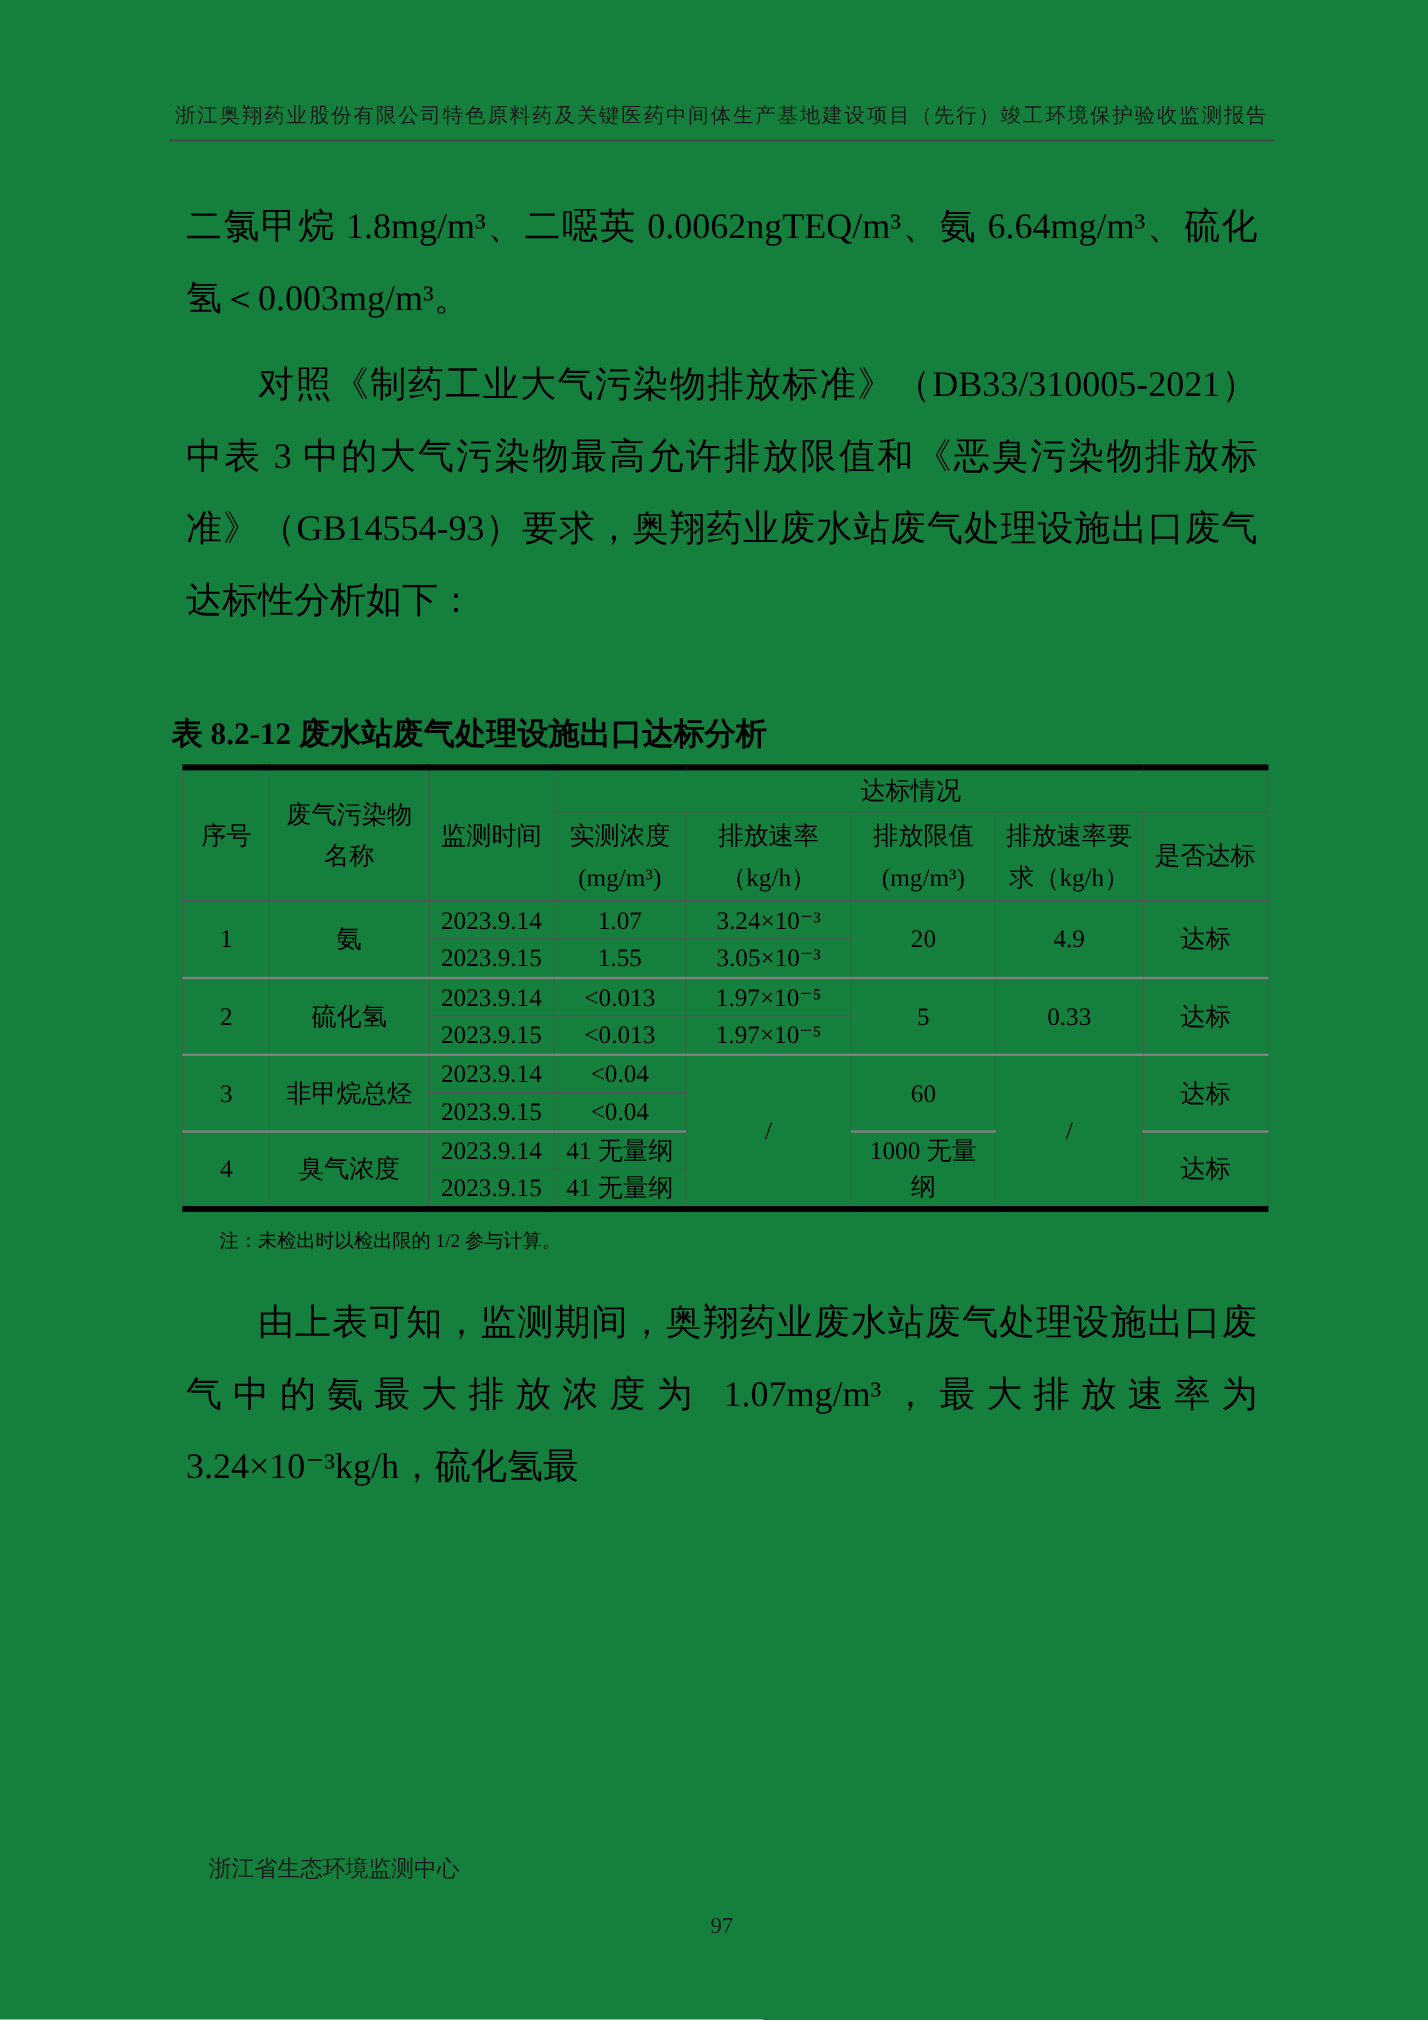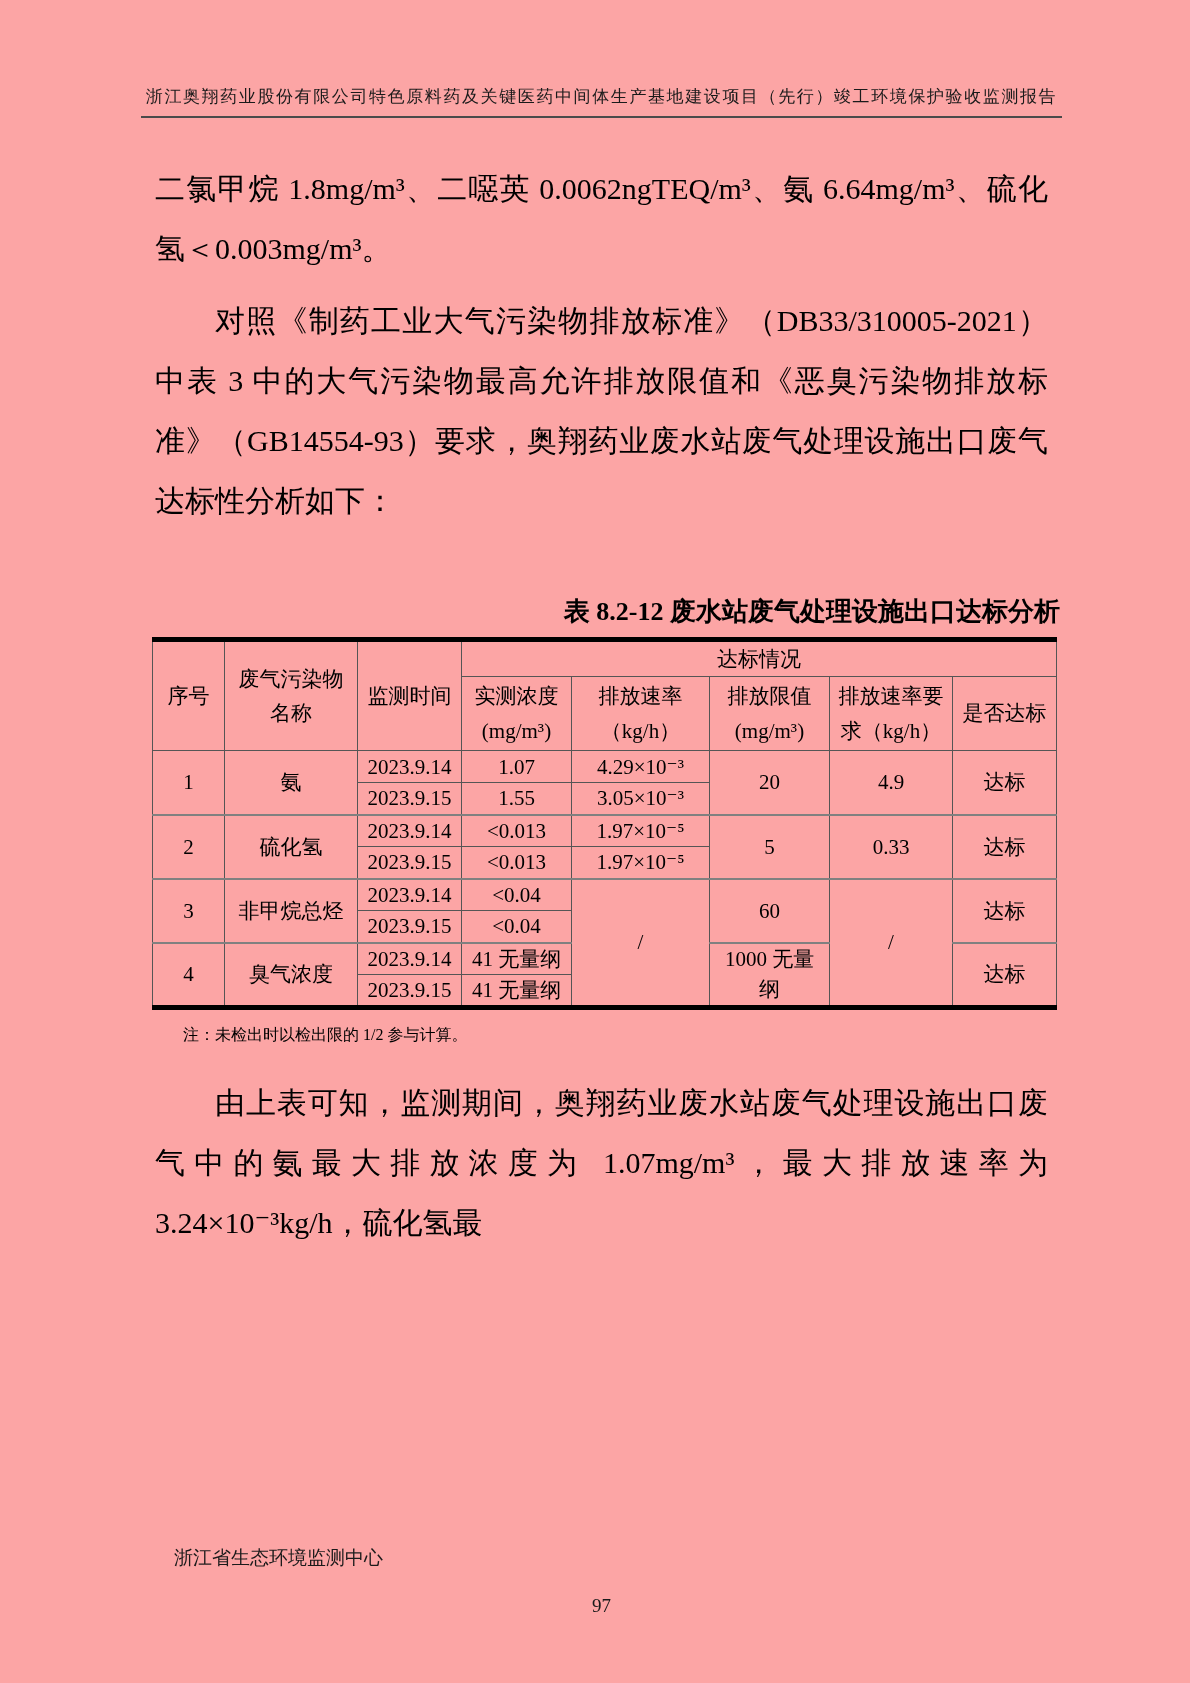--- a/index.html
+++ b/index.html
@@ -1,20 +1,20 @@
 <!DOCTYPE html>
 <html><head>
 <meta charset="utf-8">
 <style>
   html,body{margin:0;padding:0;background:#e8e8e8;}
   .page{
     position:relative;
     width:1190px;height:1683px;
     margin:0 auto;
-    background:#fca5a5;
+    background:#15803d;
     color:#000;
     font-family:"Liberation Serif","DejaVu Serif",serif;
     overflow:hidden;
   }
   .pageheader{
     position:absolute;
     left:141px;top:86px;width:921px;
     font-size:17px;
     letter-spacing:1.6px;
     text-align:center;
@@ -32,21 +32,21 @@
     line-height:60px;
     text-align:justify;
     margin:12px;
   }
   .para.indent{text-indent:2em;}
   .tabletitle{
     margin-top:63px;
     font-size:26px;
     font-weight:bold;
     line-height:36px;
-    text-align:right;
+    text-align:left;
   }
   table.ctable{
     margin:7px 0 0 9px;
     border-collapse:collapse;
     table-layout:fixed;
     width:904px;
     border-top:5px solid #000;
     border-bottom:5px solid #000;
     font-size:21px;
   }
@@ -124,21 +124,21 @@
           <td>排放速率要
 求（kg/h）</td>
           <td>是否达标</td>
         </tr>
 
         <tr class="drow">
           <td rowspan="2">1</td>
           <td rowspan="2">氨</td>
           <td>2023.9.14</td>
           <td>1.07</td>
-          <td>4.29×10⁻³</td>
+          <td>3.24×10⁻³</td>
           <td rowspan="2">20</td>
           <td rowspan="2">4.9</td>
           <td rowspan="2">达标</td>
         </tr>
         <tr class="drow">
           <td>2023.9.15</td>
           <td>1.55</td>
           <td>3.05×10⁻³</td>
         </tr>
 

